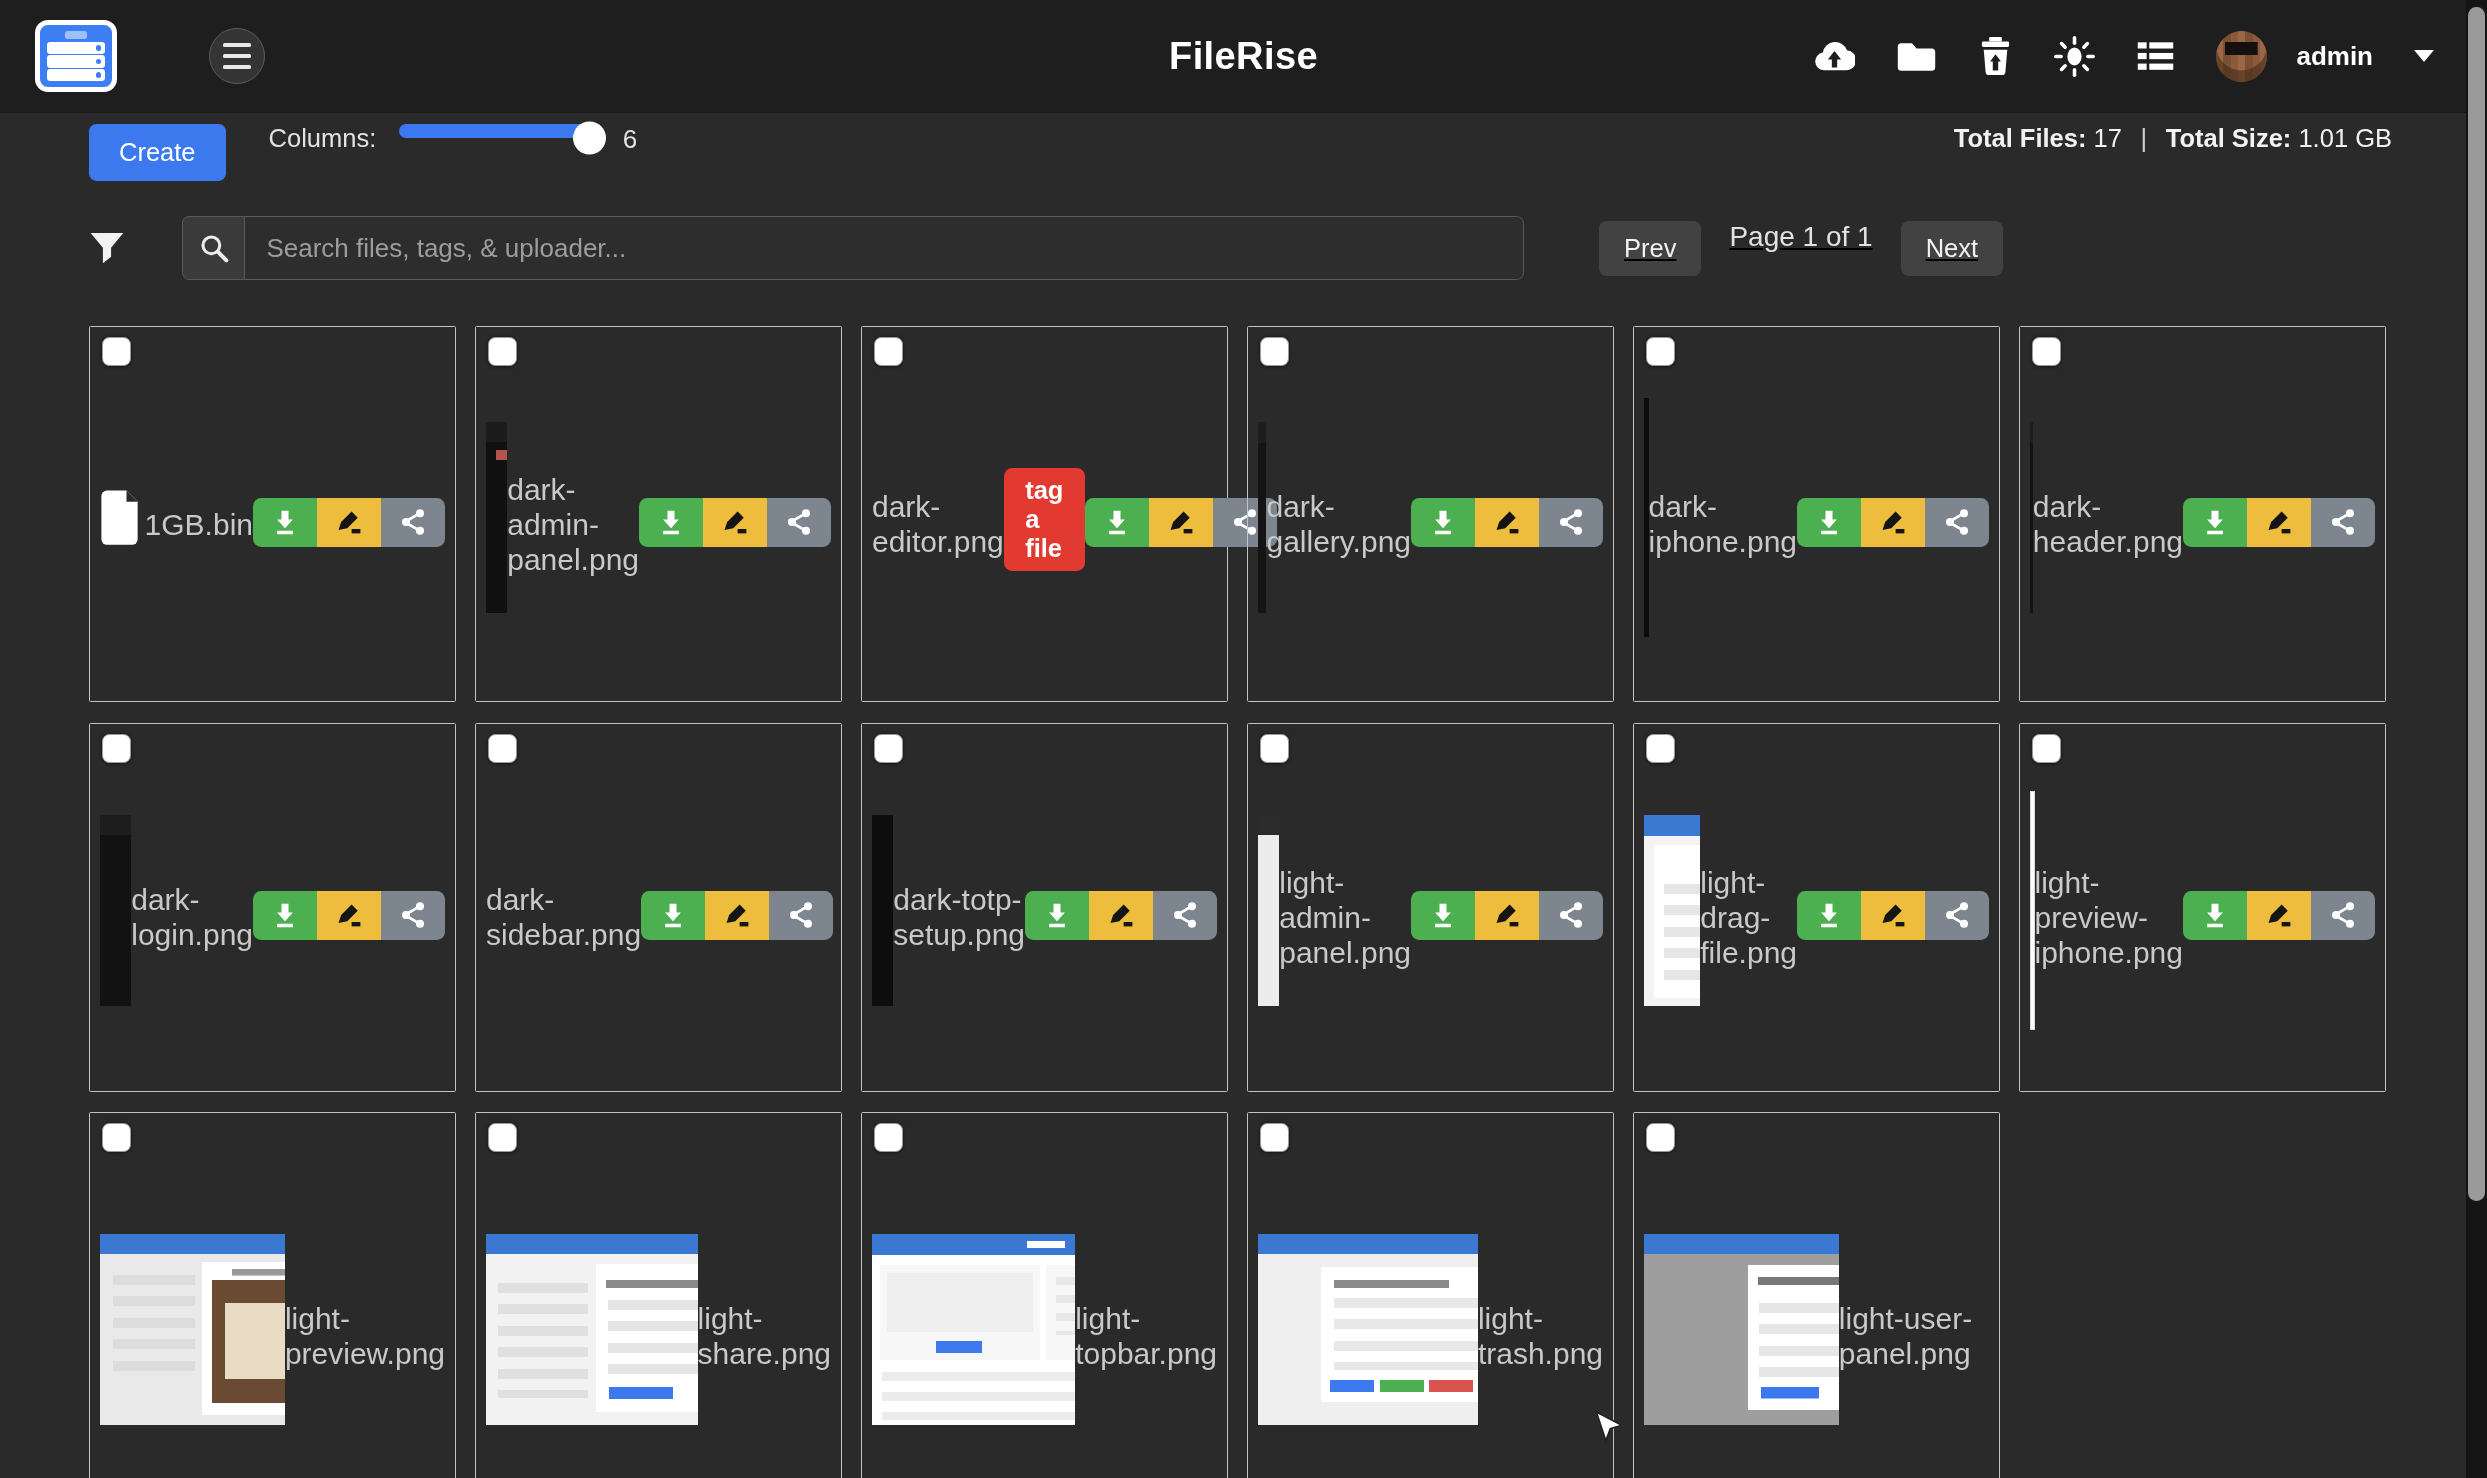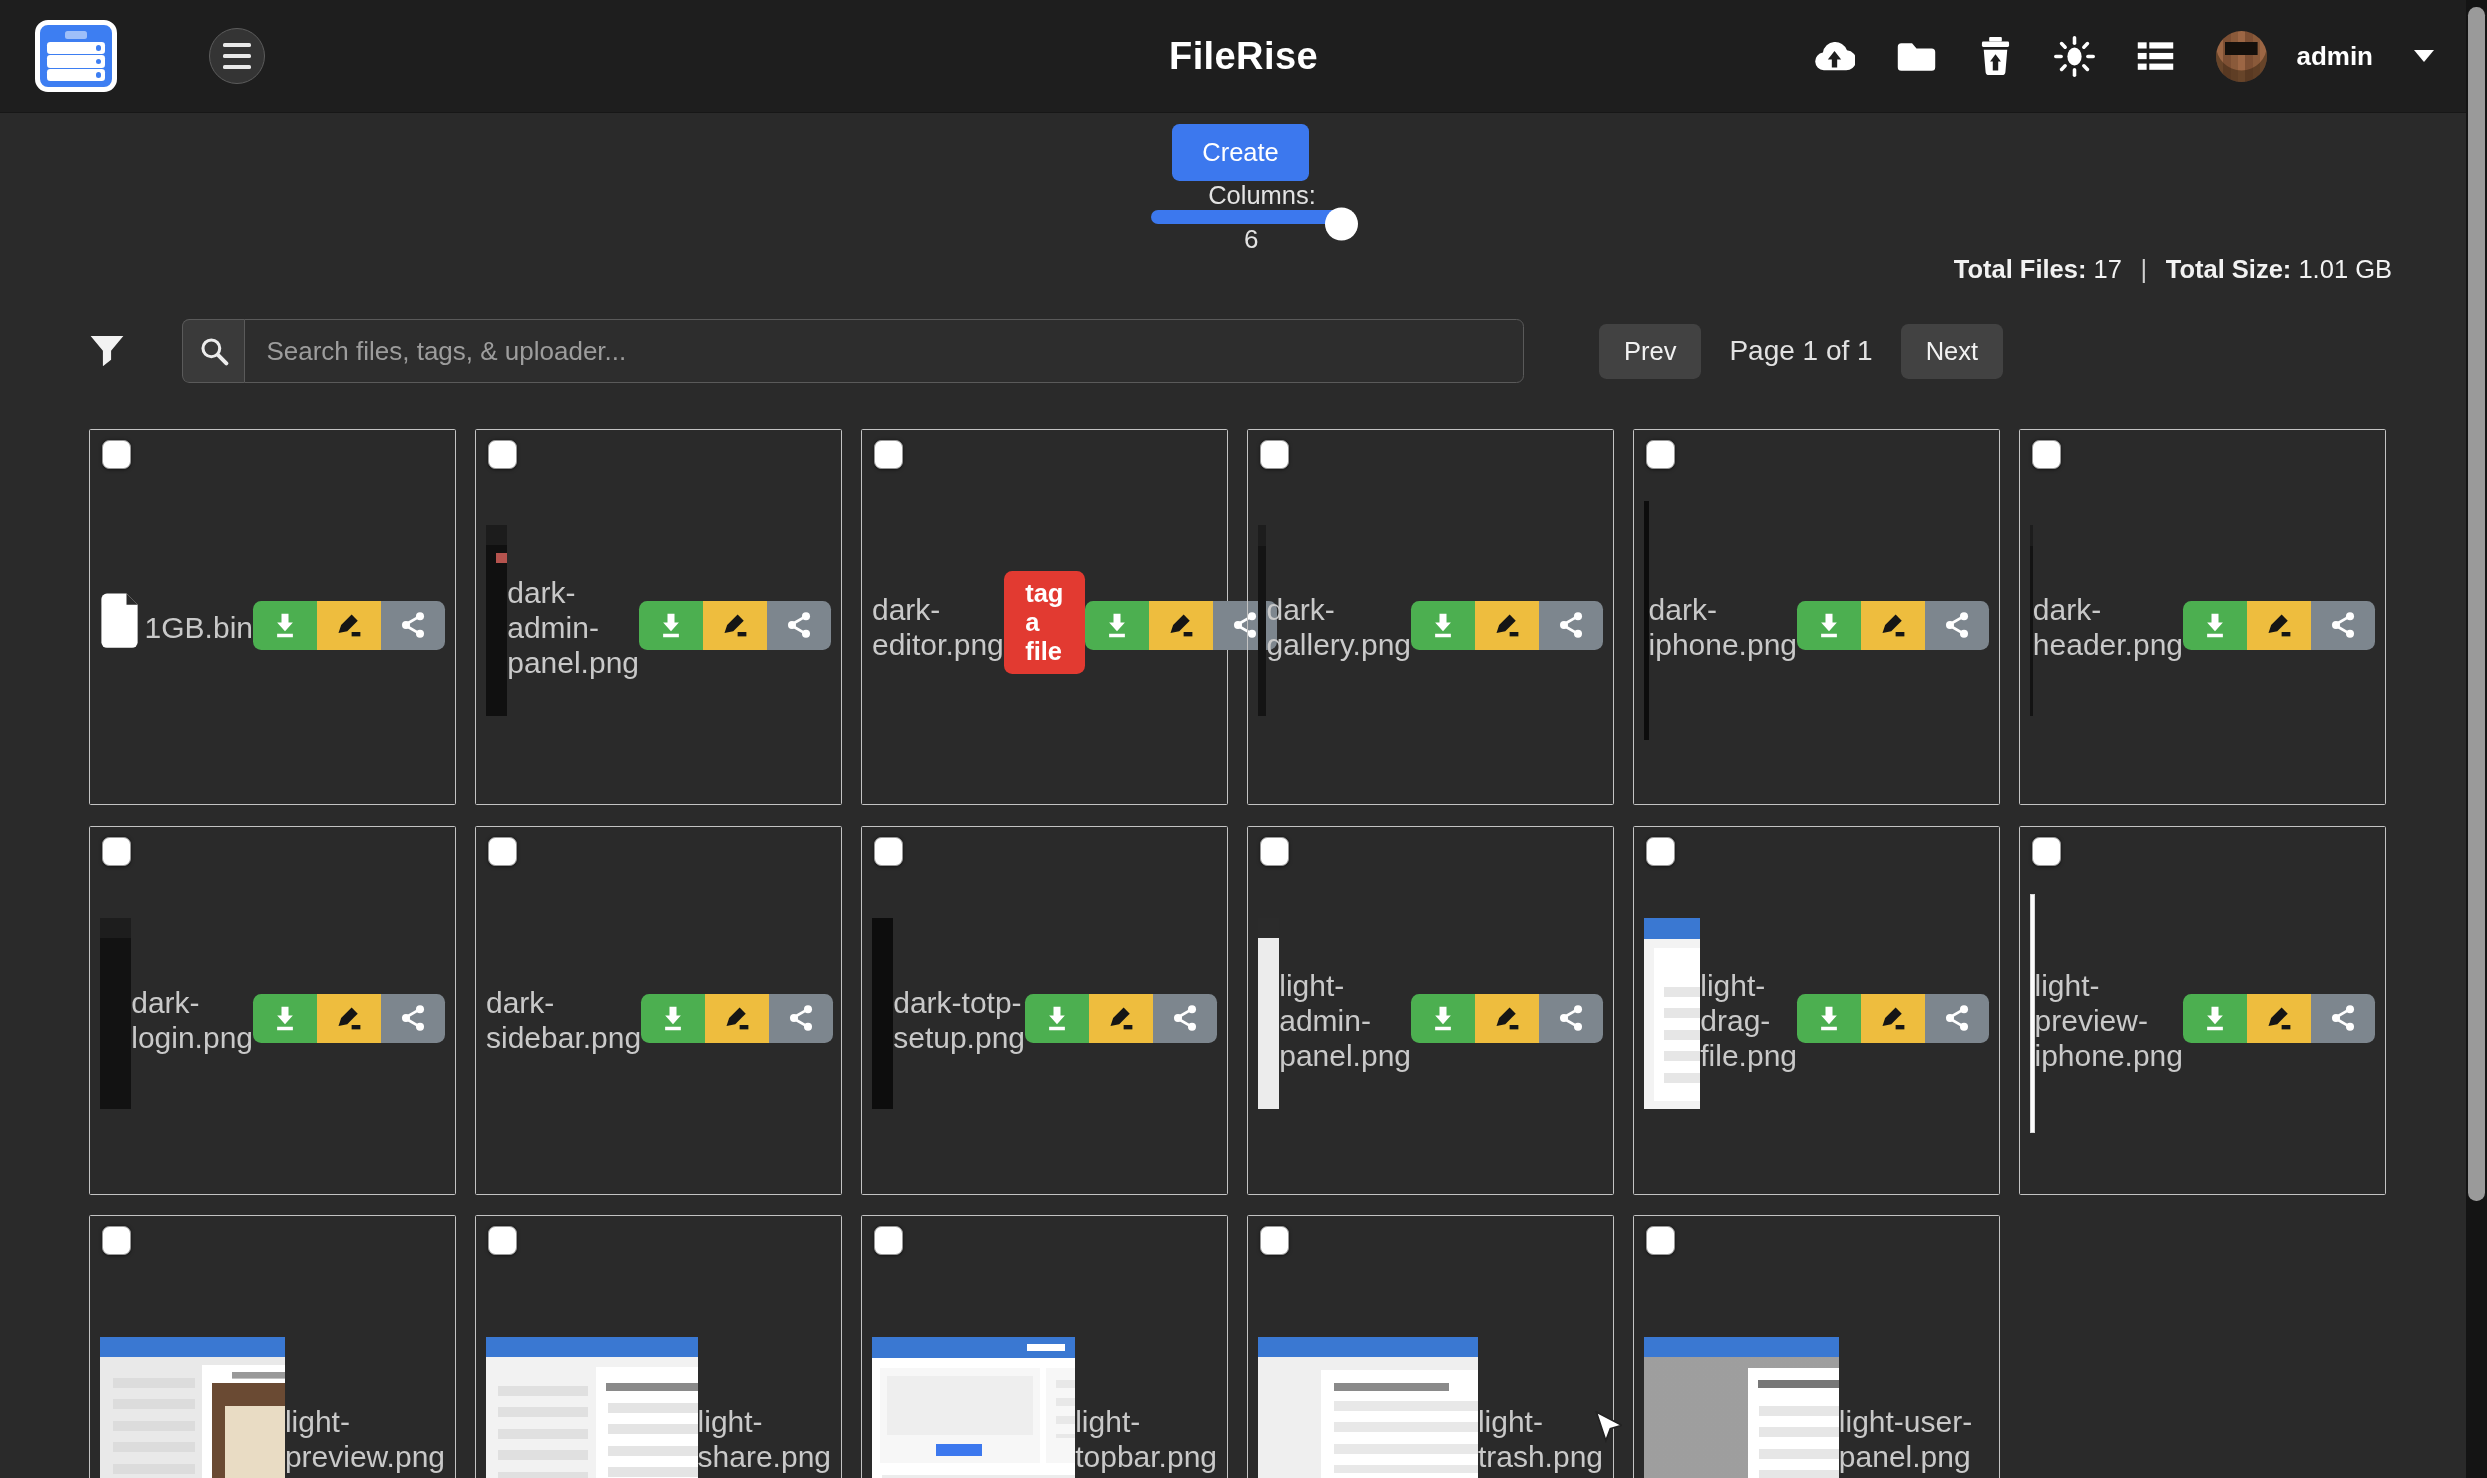--- a/index.html
+++ b/index.html
@@ -34,39 +34,39 @@
   .user-name{color:#fff;font-size:26px;font-weight:bold;margin-left:-11.5px;}
   .caret{width:0;height:0;border-left:10px solid transparent;border-right:10px solid transparent;border-top:12.3px solid #fff;cursor:pointer;}
   
   .scrollbar-track{position:absolute;top:0;right:0;width:21.4px;height:1479px;background:#141414;}
   .scrollbar-thumb{position:absolute;top:6.6px;right:2.5px;width:16.4px;height:1194px;background:#9a9a9a;border-radius:8.2px;cursor:pointer;}
   
   .main{position:absolute;top:99px;left:0;width:2451px;padding:0 0 0 89px;box-sizing:border-box;}
   .crumb{margin-top:36px;font-size:45px;color:#e6e6e6;font-weight:bold;letter-spacing:0.4px;}
   .crumb .bc-link{color:#4c86f2;text-decoration:underline;cursor:pointer;}
   .crumb .bc-sep{color:#cfcfcf;font-weight:normal;}
-  .controls{display:flex;align-items:center;margin-top:25px;width:2303px;flex-direction:column;}
+  .controls{display:flex;margin-top:25px;width:2303px;}
   .create-btn{background:#3c78ee;color:#fff;font-size:25.5px;border:none;border-radius:7.4px;
     padding:14px 30px;cursor:pointer;font-family:inherit;}
   .col-label{color:#e3e3e3;font-size:25.5px;margin-left:43px;}
   .slider{position:relative;width:202px;height:14px;border-radius:7.4px;background:#3c78ee;margin-left:23px;cursor:pointer;}
   .slider .thumb{position:absolute;right:-5px;top:50%;transform:translateY(-50%);width:33px;height:33px;border-radius:50%;background:#fff;}
   .col-value{color:#e3e3e3;font-size:26px;margin-left:21.4px;}
   .totals{margin-left:auto;color:#f2f2f2;font-size:25.5px;}
   .totals b{font-weight:bold;}
   .totals .tdiv{margin:0 11.5px;color:#cfcfcf;}
   .search-row{display:flex;align-items:center;margin-top:35px;gap:32px;}
   .filter-icon{margin-right:25px;cursor:pointer;}
   .search-group{display:flex;align-items:stretch;height:64px;}
   .search-iconbox{width:61px;background:#3a3a3a;border:1.6px solid #5a5a5a;border-right:none;border-radius:7.4px 0 0 7.4px;
     display:flex;align-items:center;justify-content:center;cursor:pointer;}
   .search-input{width:1280px;background:#2d2d2d;border:1.6px solid #5a5a5a;border-radius:0 7.4px 7.4px 0;
     color:#cfcfcf;font-size:26px;padding:0 21.4px;font-family:inherit;outline:none;box-sizing:border-box;}
   .search-input::placeholder{color:#9d9d9d;}
-  .pager{display:flex;align-items:center;margin-left:43px;}
+  .pager{display:flex;align-items:flex-start;margin-left:43px;text-decoration:underline;}
   .pager-btn{background:#424242;color:#f2f2f2;border:none;border-radius:7.4px;font-size:25.5px;
     padding:13px 25px;cursor:pointer;font-family:inherit;}
   .pager-label{color:#e2e2e2;font-size:28px;margin:0 28px;}
   
   .grid{margin-top:46px;display:grid;grid-template-columns:repeat(6,367px);grid-template-rows:376px 369px 428px;
     column-gap:19px;row-gap:20.6px;width:2296px;}
   .card{position:relative;border:1.6px solid #c3c3c3;box-sizing:border-box;border-radius:1.6px;
     display:flex;flex-direction:row;align-items:center;padding:8.2px 10px;background:transparent;}
   .checkbox{position:absolute;top:10px;left:11.5px;width:27px;height:27px;background:#fff;border:0.8px solid #9a9a9a;
     border-radius:7.4px;box-shadow:0 0.8px 3.3px rgba(0,0,0,.5);cursor:pointer;z-index:3;}

